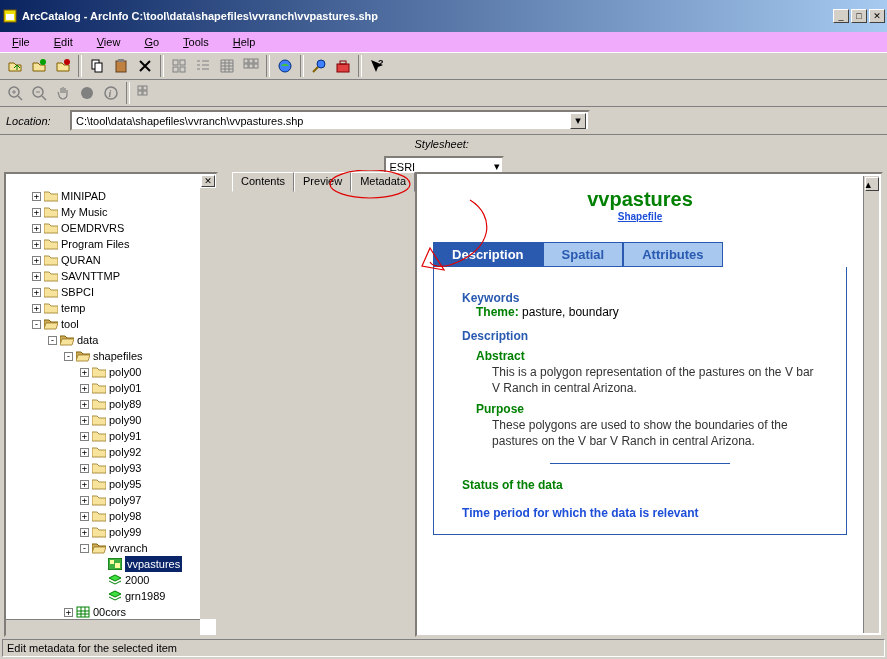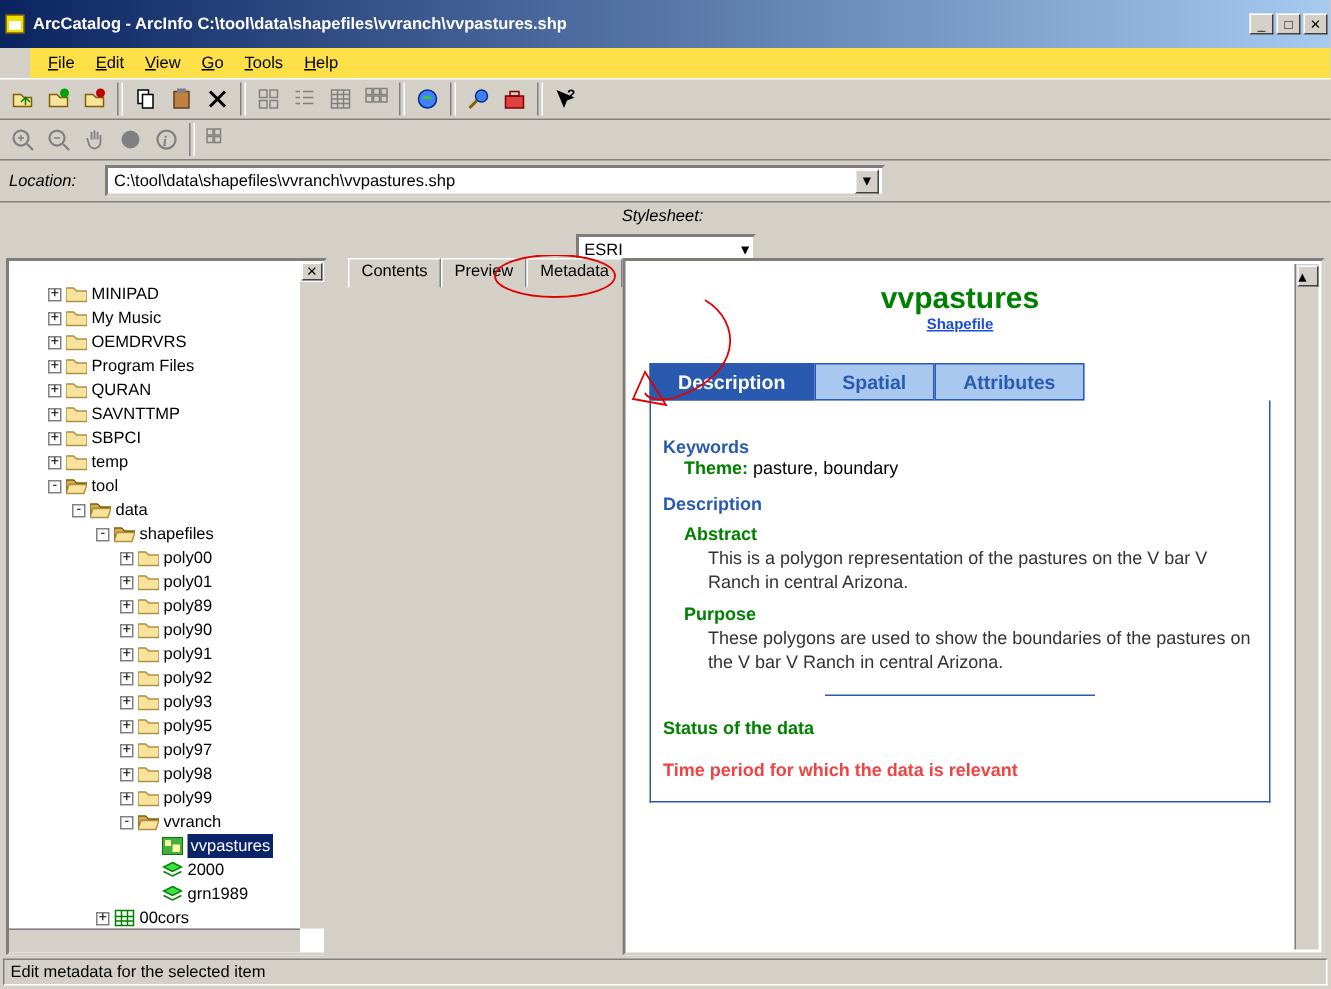--- a/index.html
+++ b/index.html
@@ -26,25 +26,24 @@
 .win-btn {
   width: 16px; height: 14px;
   background: #d4d0c8;
   border: 1px solid; border-color: #fff #404040 #404040 #fff;
   font-family: "Marlett", Arial;
   font-size: 9px;
   display: flex; align-items: center; justify-content: center;
   color: #000;
 }
 .menubar {
-  background: #fde047;
+  background: #f0abfc;
   display: flex;
   padding: 2px 6px;
-  gap: 2px;
-  margin-left: 20px;
+  gap: 12px;
 }
 .menubar span { padding: 2px 6px; cursor: default; }
 .menubar span u { text-decoration: underline; }
 .toolbar-row {
   background: #d4d0c8;
   border-top: 1px solid #fff;
   display: flex;
   align-items: center;
   padding: 2px 4px;
   gap: 2px;
@@ -198,21 +197,21 @@
 .meta-tab {
   padding: 4px 18px;
   border: 1px solid #2a5ab0;
   color: #2a5ab0;
 }
 .meta-tab.active { background: #2a5ab0; color: #fff; }
 .meta-tab.inactive { background: #a8c8f0; }
 .meta-body {
   border: 1px solid #2a5ab0;
   border-top: none;
-  padding: 14px 8px;
+  padding: 14px 28px;
   font-size: 12px;
 }
 .mb-h { color: #2a5ab0; font-weight: bold; margin-top: 10px; }
 .mb-sh { color: #008000; font-weight: bold; margin-top: 6px; margin-left: 14px; }
 .mb-txt { margin-left: 30px; color: #333; margin-top: 2px; line-height: 1.3; }
 .mb-inline-label { color: #008000; font-weight: bold; }
 .mb-hr { width: 180px; height: 1px; background: #2a5ab0; margin: 14px auto; }
 .statusbar {
   position: absolute; left: 2px; right: 2px; bottom: 2px;
   height: 18px;
@@ -663,21 +662,21 @@
             <span class="mb-inline-label">Theme:</span>
             <span>pasture, boundary</span>
           </div>
           <div class="mb-h">Description</div>
           <div class="mb-sh">Abstract</div>
           <div class="mb-txt">This is a polygon representation of the pastures on the V bar V Ranch in central Arizona.</div>
           <div class="mb-sh">Purpose</div>
           <div class="mb-txt">These polygons are used to show the boundaries of the pastures on the V bar V Ranch in central Arizona.</div>
           <div class="mb-hr"></div>
           <div class="mb-h" style="color:#008000">Status of the data</div>
-          <div class="mb-h" style="color:#ef4444;margin-top:14px;">Time period for which the data is relevant</div>
+          <div class="mb-h" style="color:#1d4ed8;margin-top:14px;">Time period for which the data is relevant</div>
         </div>
       </div>
       <div class="doc-scroll">
         <div class="sb-btn">▴</div>
       </div>
     </div>
   </div>
 </div>
 
 <svg class="annotation" style="top:170px; left:320px;" width="200" height="120" viewBox="0 0 200 120">

